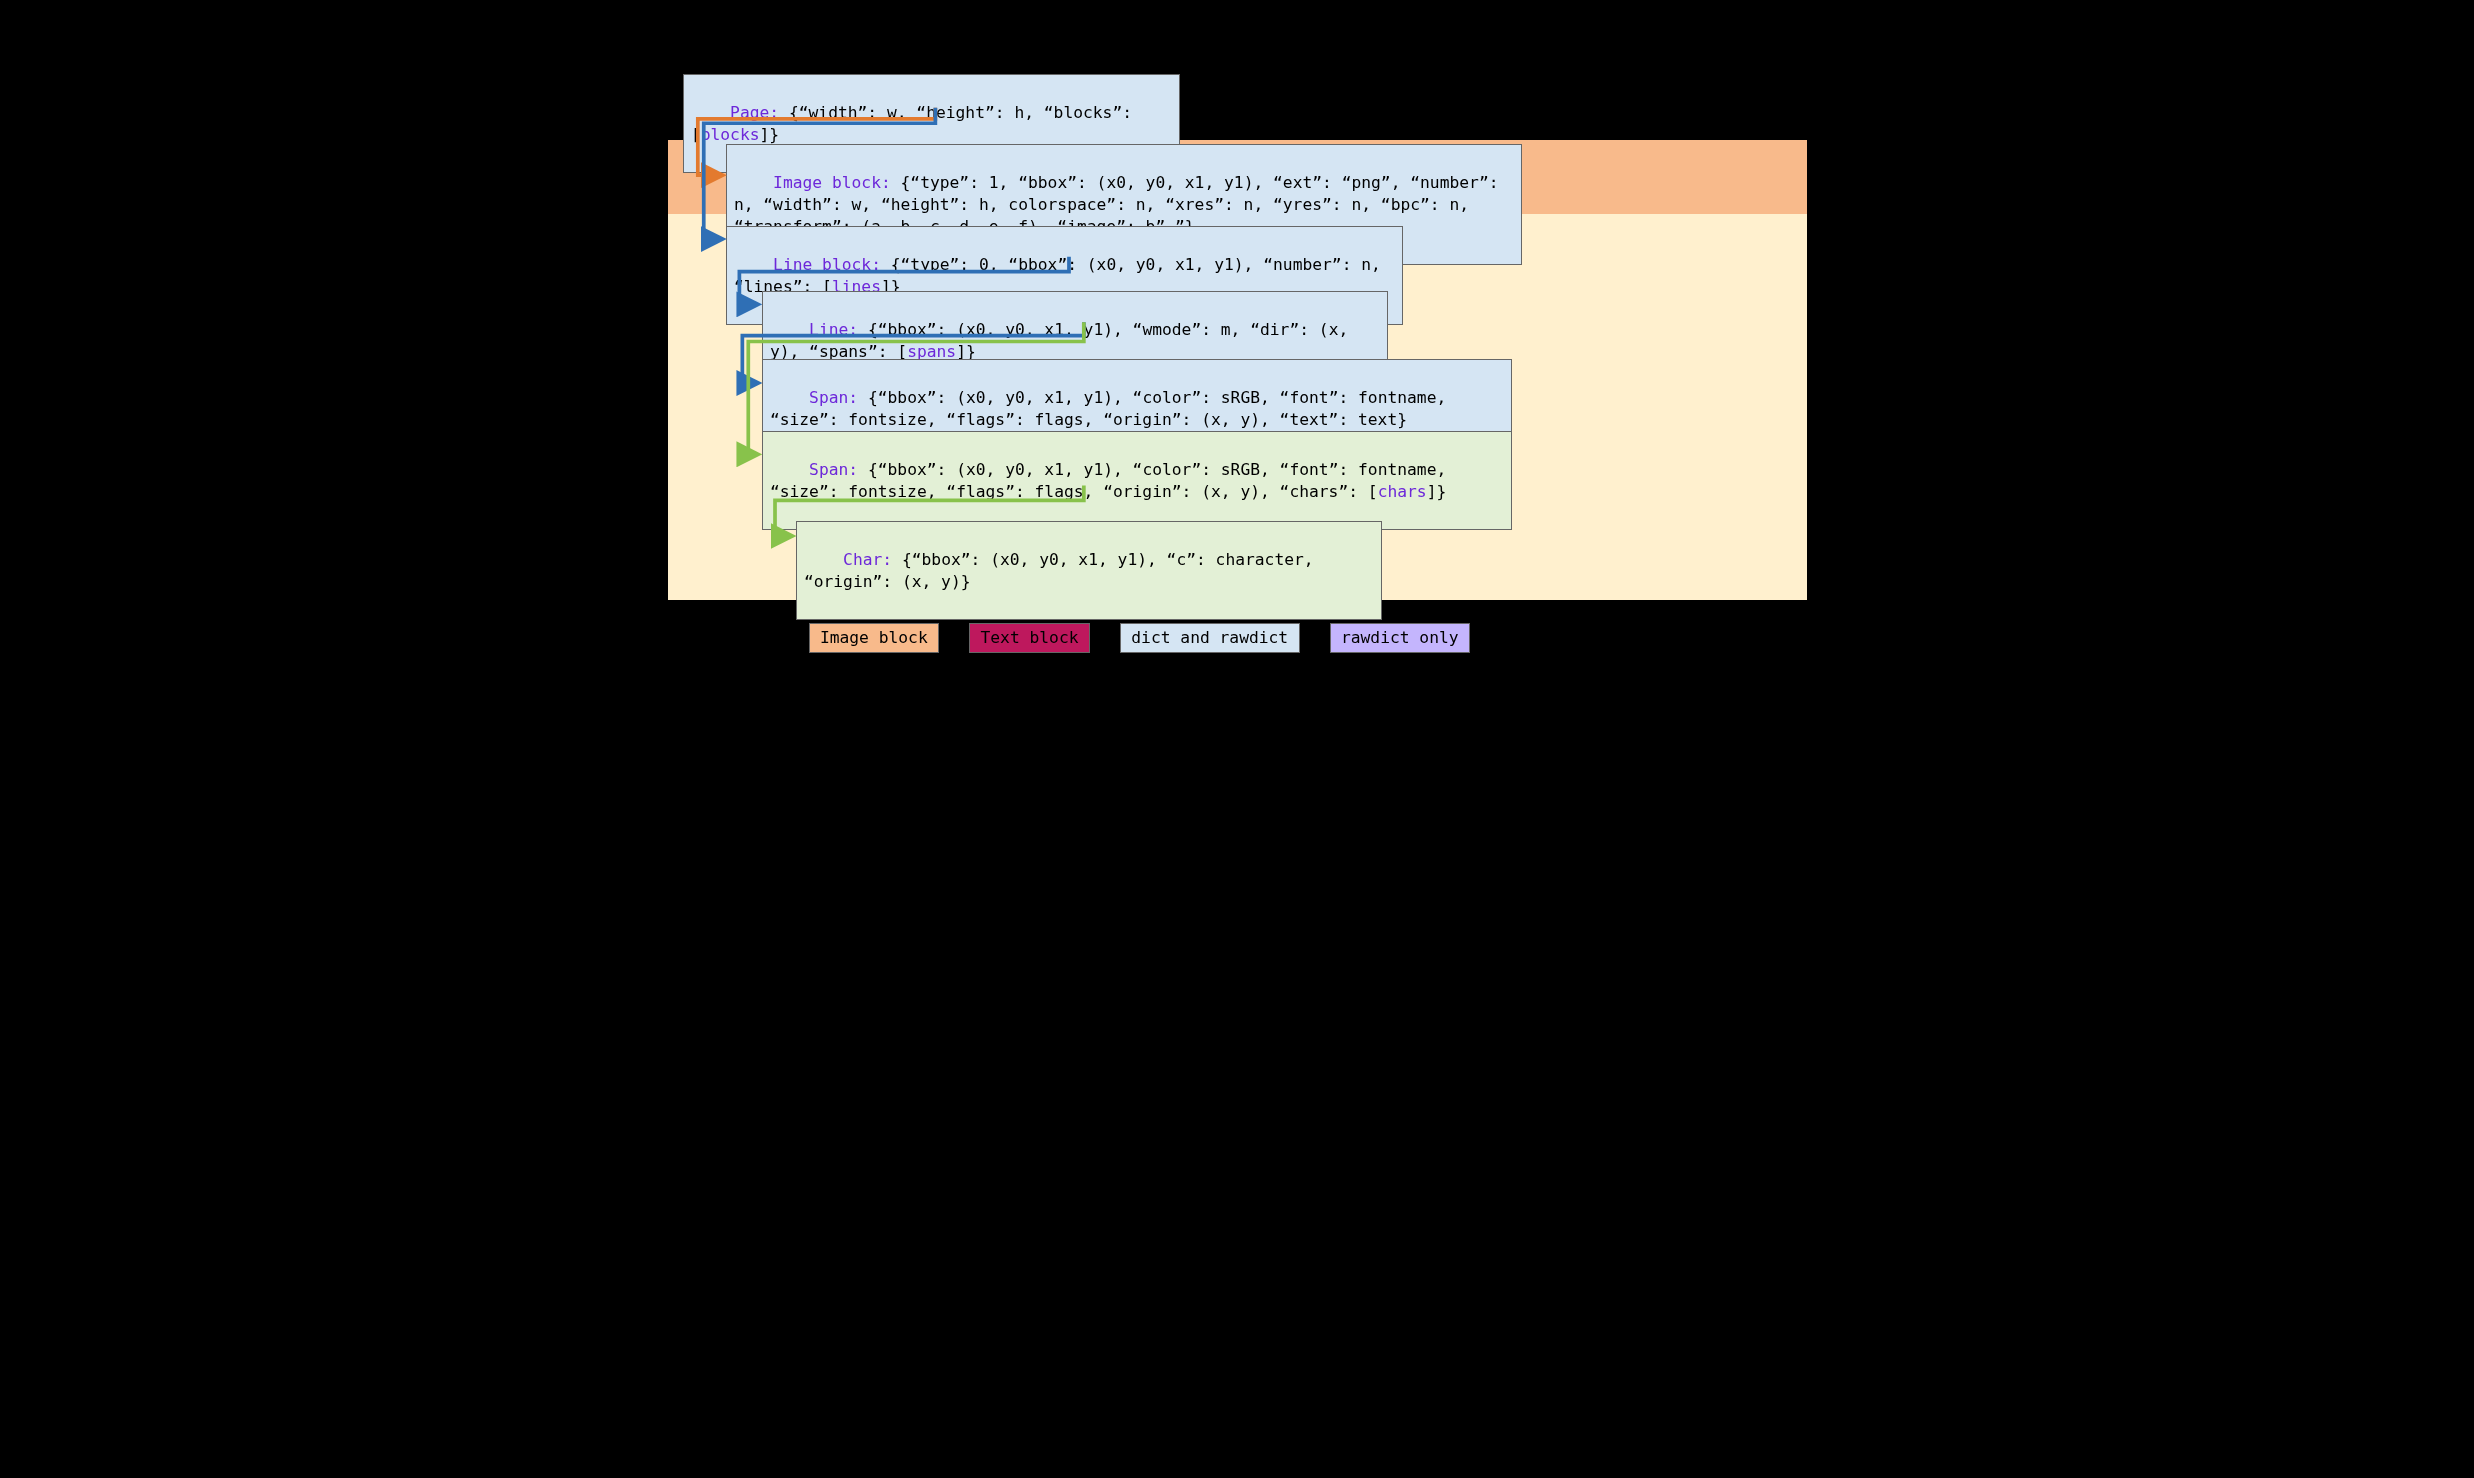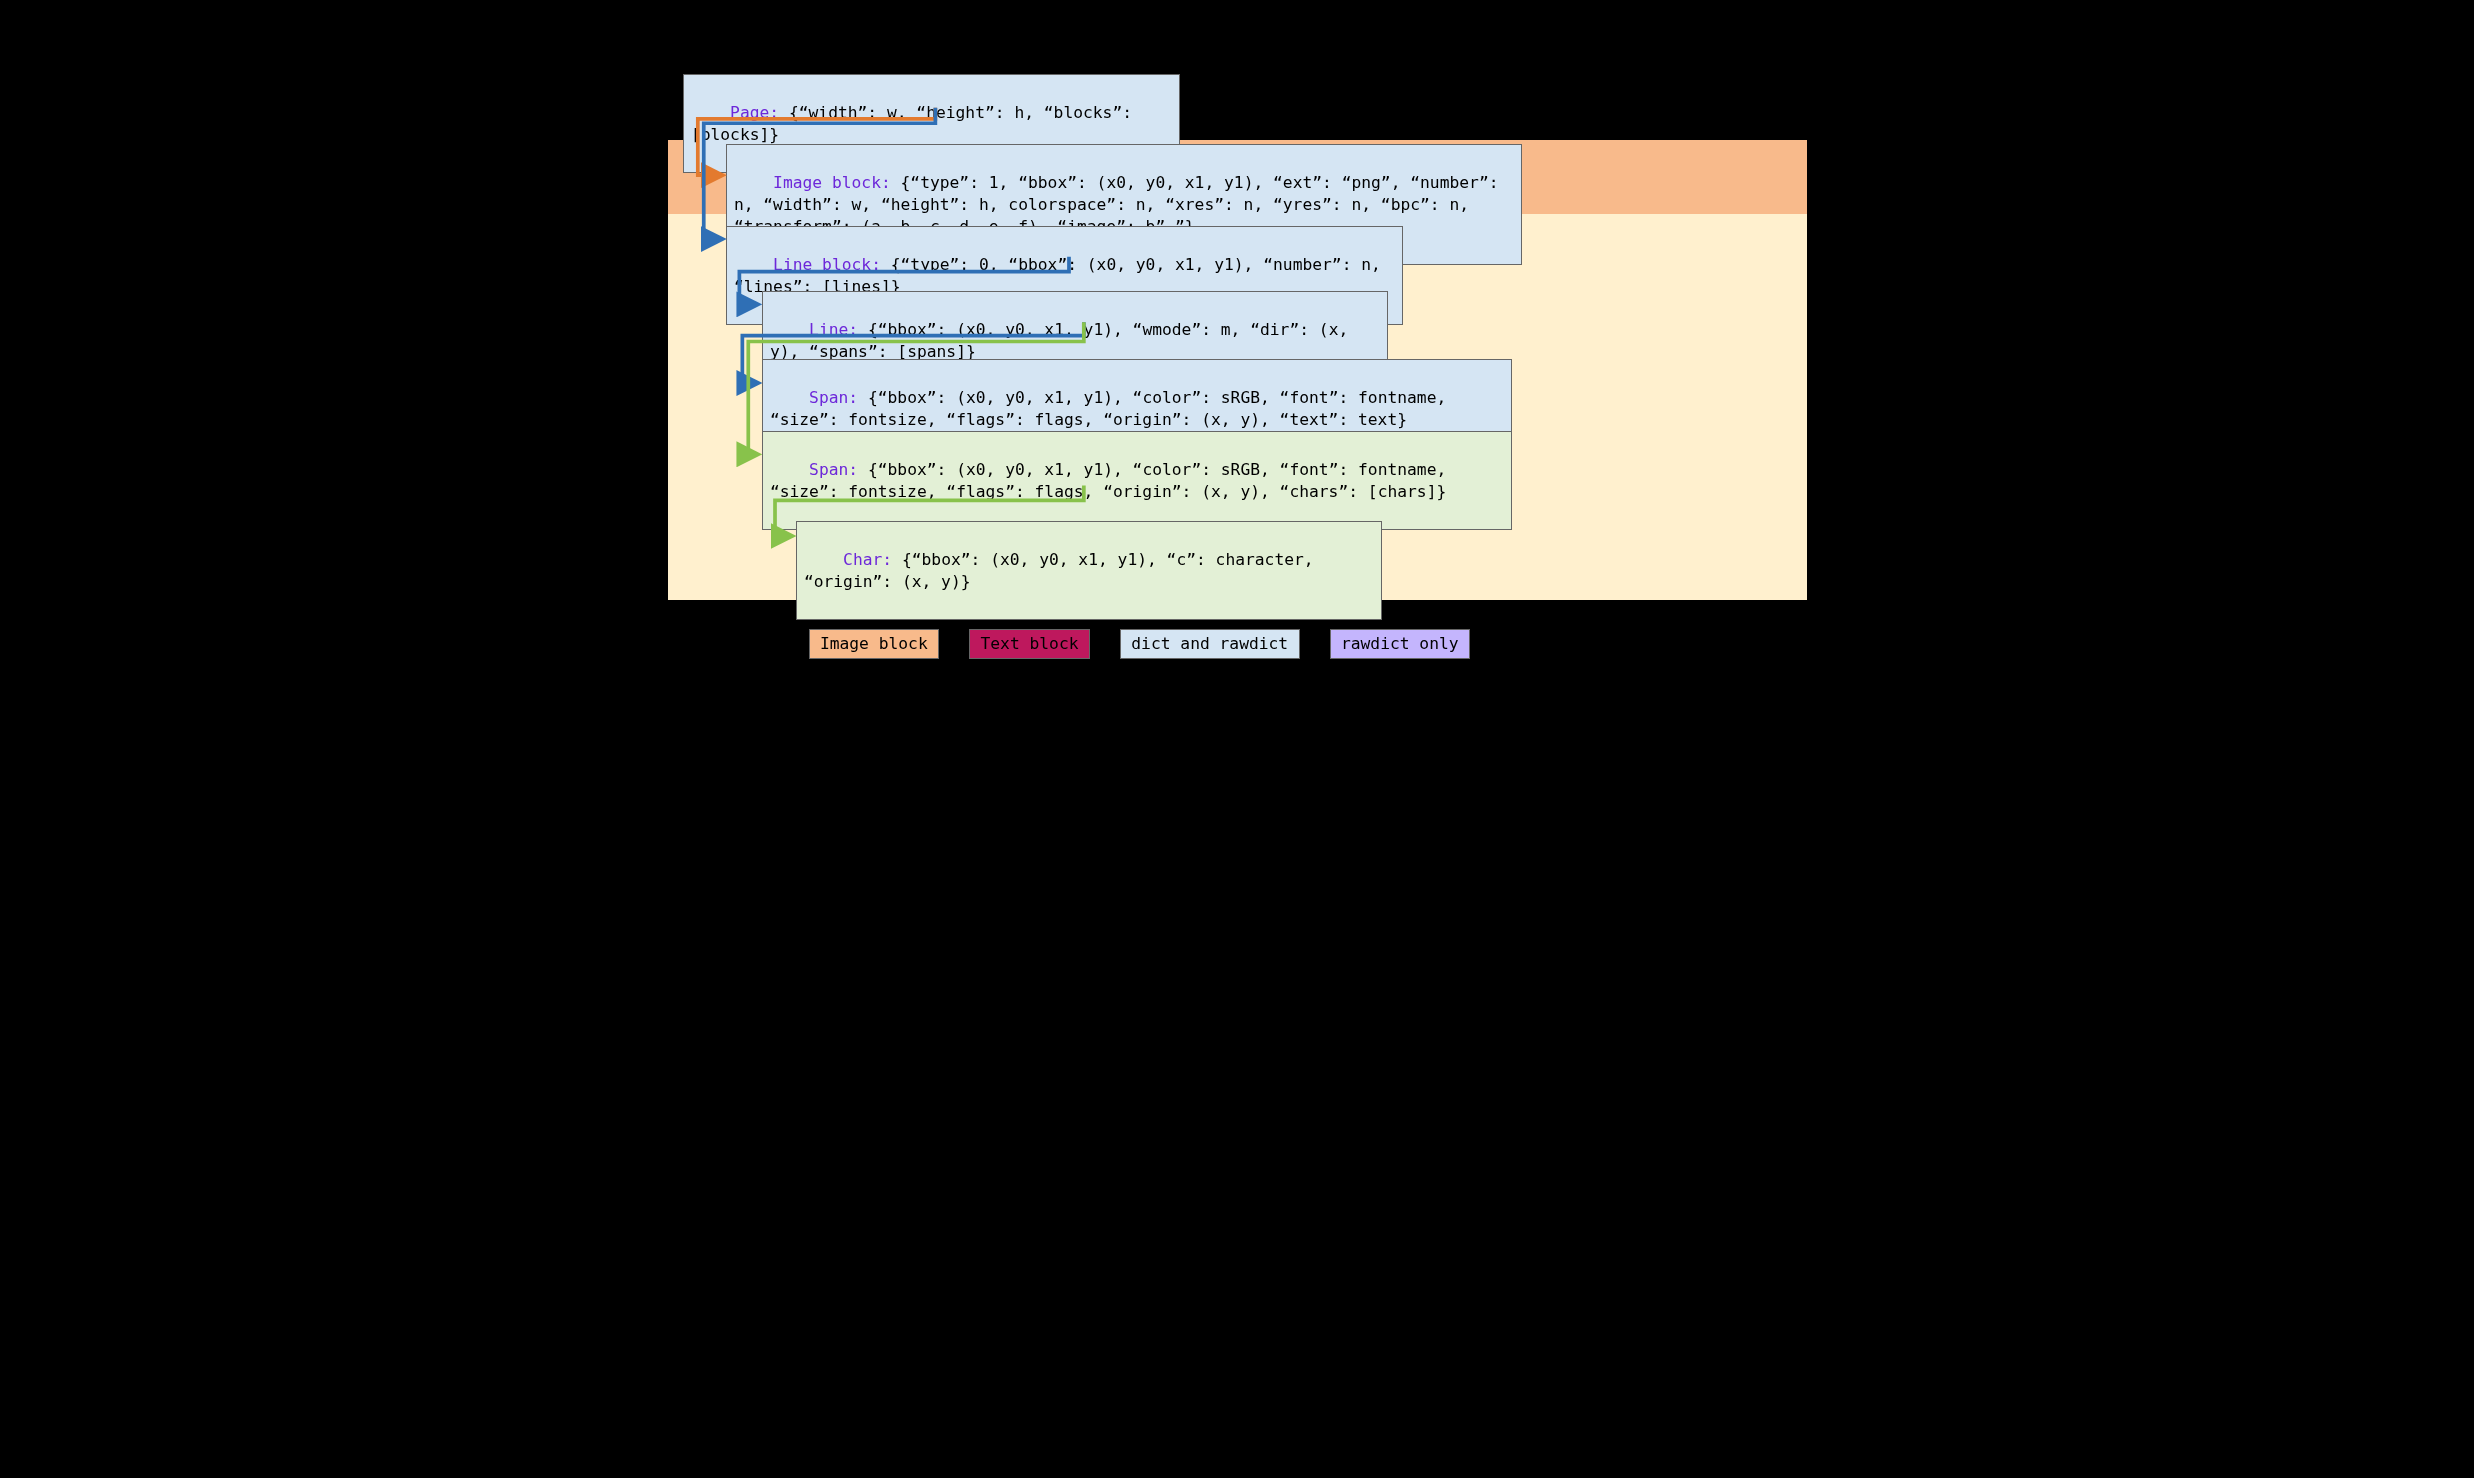--- a/index.html
+++ b/index.html
@@ -36,36 +36,36 @@
     white-space: pre-wrap;
     word-break: break-word;
   }
   .box-blue {
     background: #d5e5f3;
   }
   .box-green {
     background: #e3f0d6;
   }
   .key { color: #6d28d9; }
-  .ref { color: #000000; }
+  .ref { color: #6d28d9; }
   .txt { color: #000; }
   svg.arrows {
     position: absolute;
     left: 0; top: 0;
     width: 1139px;
     height: 680px;
     pointer-events: none;
   }
   .legend {
     position: absolute;
     display: flex;
     gap: 30px;
     align-items: center;
     left: 141px;
-    bottom: 21px;
+    bottom: 27px;
   }
   .legend-item {
     padding: 3px 10.4px;
     border: 0.7px solid #666;
     color: #000;
   }
   .legend-orange { background: #f8ba8b; }
   .legend-yellow { background: #be185d; }
   .legend-blue   { background: #d5e5f3; }
   .legend-green  { background: #c4b5fd; }

